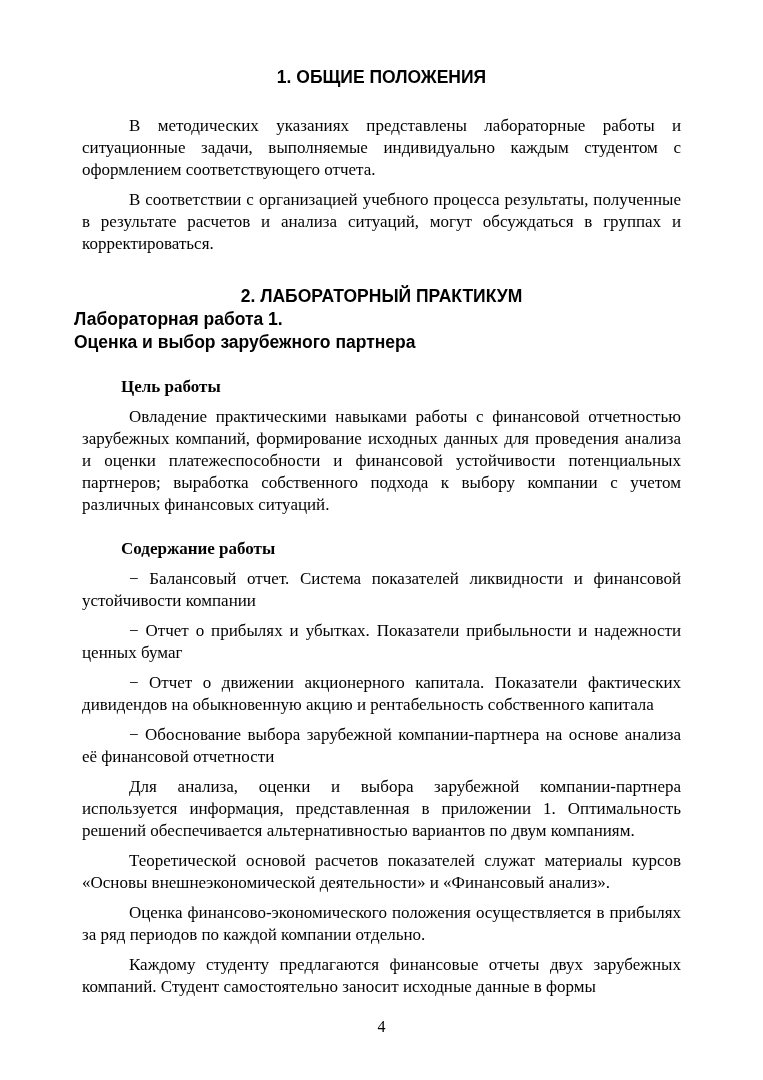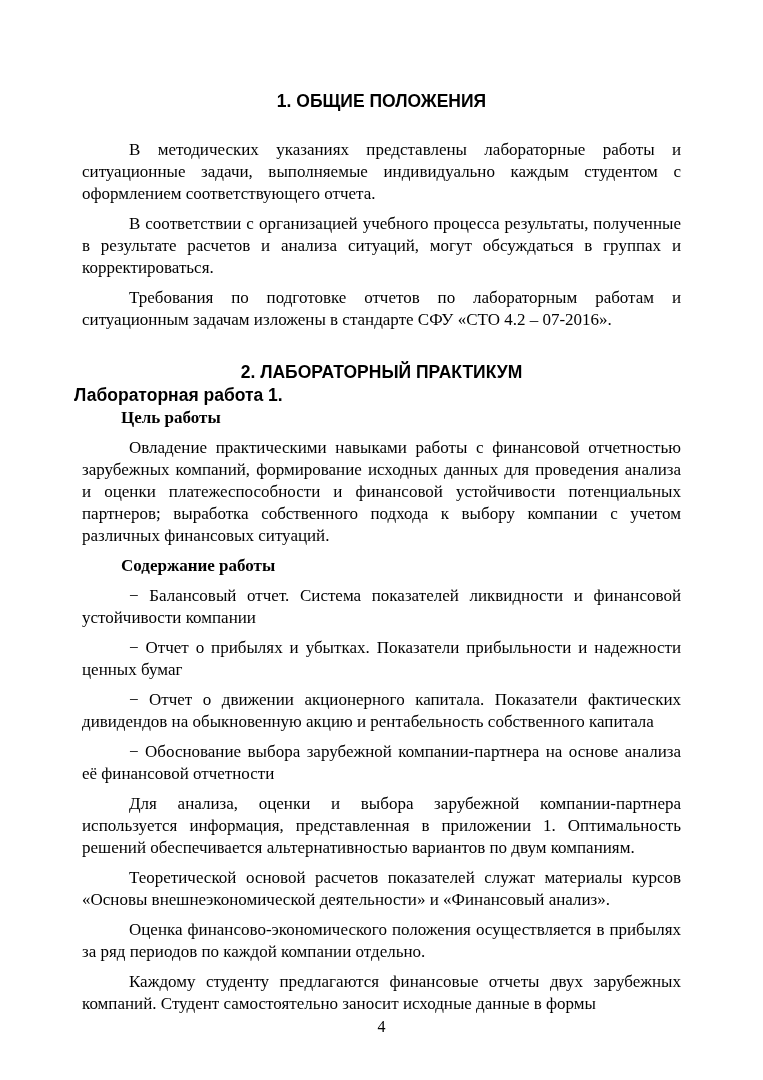--- a/index.html
+++ b/index.html
@@ -21,65 +21,65 @@
     overflow: hidden;
   }
   .h1 {
     font-family: "Liberation Sans", sans-serif;
     font-weight: bold;
     font-size: 17.5px;
     line-height: 23px;
     text-align: center;
     margin: 0;
   }
-  .h1.spaced-after { margin-bottom: 26px; margin-top: 24px; }
+  .h1.spaced-after { margin-bottom: 26px; }
   .h1.spaced-before { margin-top: 30px; }
   .h2 {
     font-family: "Liberation Sans", sans-serif;
     font-weight: bold;
     font-size: 17.5px;
     line-height: 23px;
     text-align: left;
     margin: 0;
   }
   .para {
     margin: 8px;
     text-align: justify;
     text-indent: 47px;
   }
   .run-head {
     margin: 0;
     font-weight: bold;
     text-indent: 47px;
     text-align: justify;
   }
-  .run-head.spaced-before { }
+  .run-head.spaced-before { margin-top: 22px; }
   .footer {
     position: absolute;
     left: 0;
     bottom: 44px;
     width: 100%;
     text-align: center;
     font-size: 16px;
     line-height: 18px;
   }
 </style>
 </head>
 <body>
 
 <div class="page">
 
   <div class="h1 spaced-after">1. ОБЩИЕ ПОЛОЖЕНИЯ</div>
 
   <p class="para">В методических указаниях представлены лабораторные работы и ситуационные задачи, выполняемые индивидуально каждым студентом с оформлением соответствующего отчета.</p>
   <p class="para">В соответствии с организацией учебного процесса результаты, полученные в результате расчетов и анализа ситуаций, могут обсуждаться в группах и корректироваться.</p>
-  <p class="para">Требования по подготовке отчетов по лабораторным работам и ситуационным задачам изложены в стандарте СФУ «СТО 4.2 – 07-2016».</p>
 
   <div class="h1 spaced-before">2. ЛАБОРАТОРНЫЙ ПРАКТИКУМ</div>
   <div class="h2">Лабораторная работа 1.</div>
+  <div class="h2">Оценка и выбор зарубежного партнера</div>
 
   <p class="run-head spaced-before">Цель работы</p>
   <p class="para">Овладение практическими навыками работы с финансовой отчетностью зарубежных компаний, формирование исходных данных для проведения анализа и оценки платежеспособности и финансовой устойчивости потенциальных партнеров; выработка собственного подхода к выбору компании с учетом различных финансовых ситуаций.</p>
 
   <p class="run-head spaced-before">Содержание работы</p>
   <p class="para">− Балансовый отчет. Система показателей ликвидности и финансовой устойчивости компании</p>
   <p class="para">− Отчет о прибылях и убытках. Показатели прибыльности и надежности ценных бумаг</p>
   <p class="para">− Отчет о движении акционерного капитала. Показатели фактических дивидендов на обыкновенную акцию и рентабельность собственного капитала</p>
   <p class="para">− Обоснование выбора зарубежной компании-партнера на основе анализа её финансовой отчетности</p>
   <p class="para">Для анализа, оценки и выбора зарубежной компании-партнера используется информация, представленная в приложении 1. Оптимальность решений обеспечивается альтернативностью вариантов по двум компаниям.</p>

